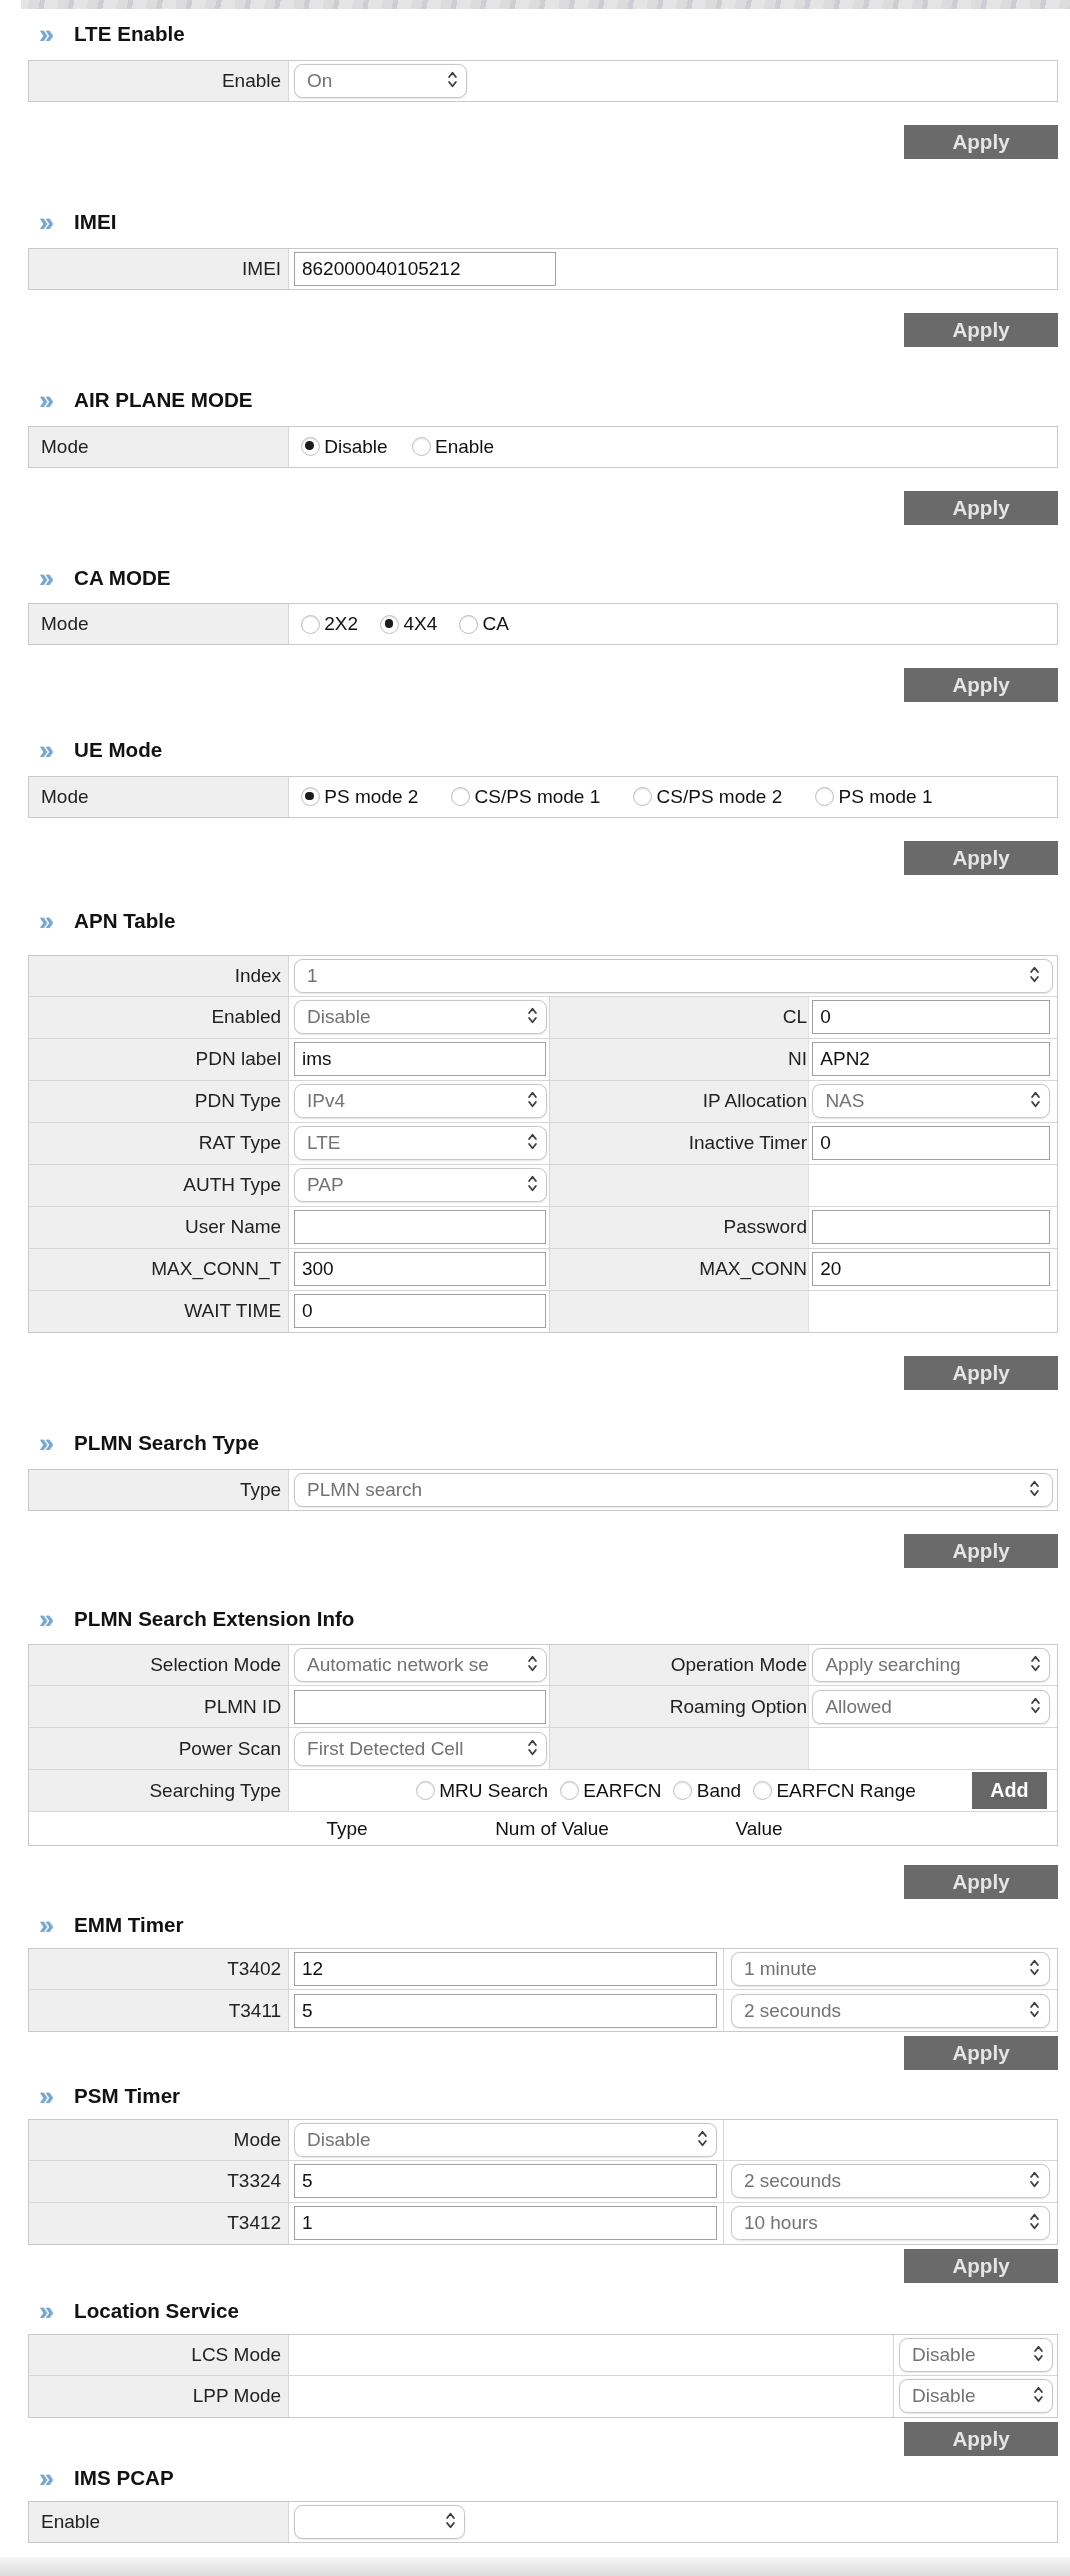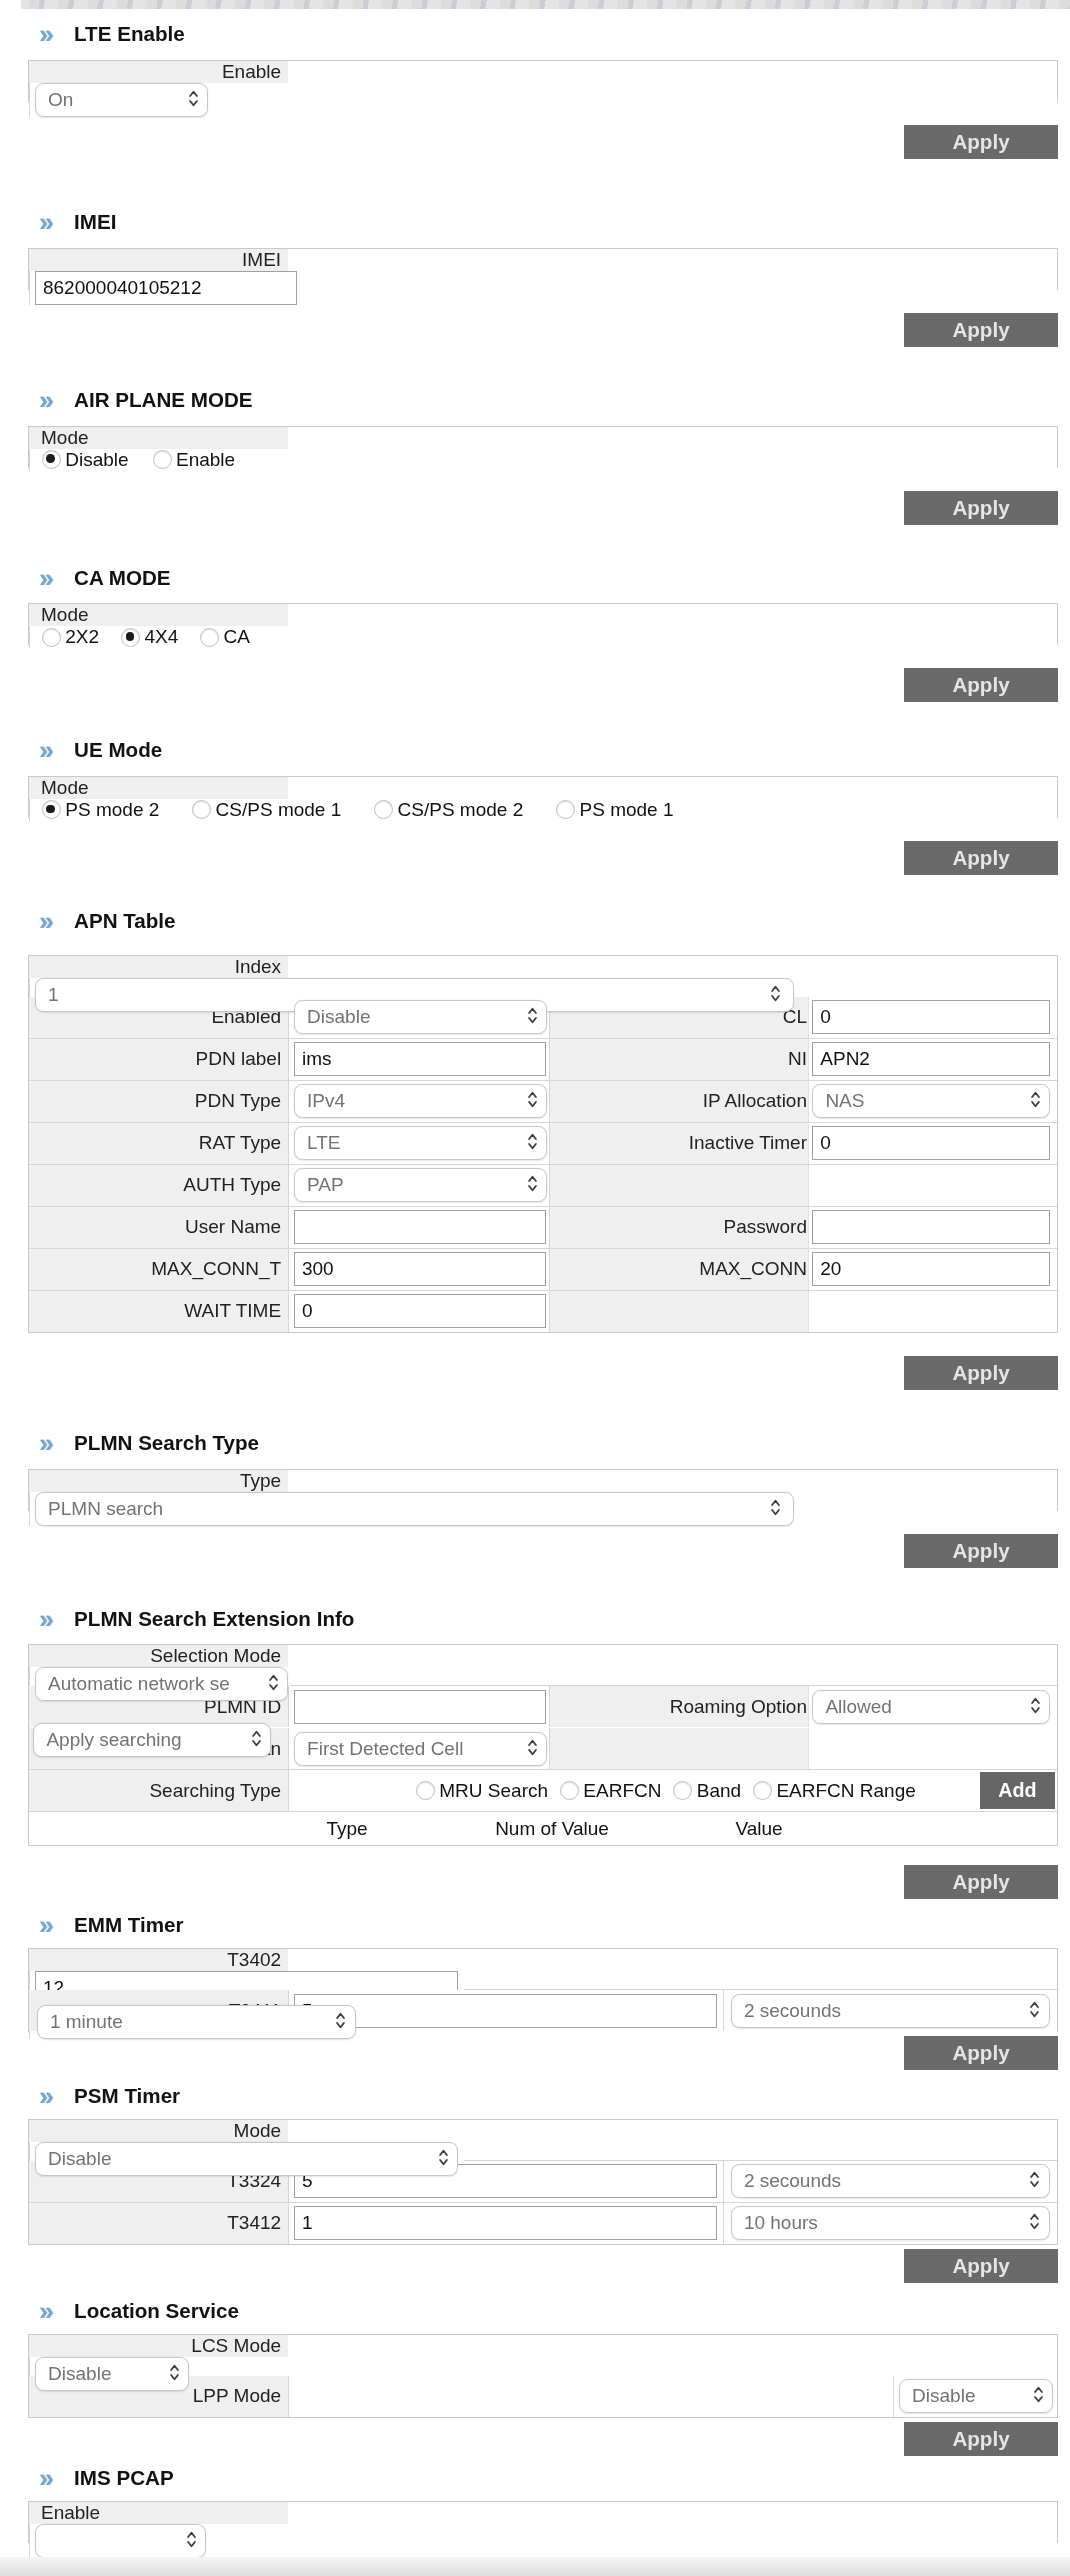--- a/index.html
+++ b/index.html
@@ -27,21 +27,21 @@
     font-size:26px; font-weight:bold; color:#74a7d2; line-height:24px;
     text-shadow:0.9px 0 0 #a9c9e2;
   }
   .hdr-title { margin-left:20.6px; font-size:20.6px; font-weight:bold; color:#121212; }
   
   .tbl {
     margin-left:28px; width:1030px;
     border:1.7px solid #c9c9c9; background:#fff;
   }
   .row { display:flex; height:42px; border-top:1.7px solid #d6d6d6; }
-  .row:first-child { border-top:none; height:40px;flex-direction:column; }
+  .row:first-child { border-top:none; height:40px; }
   .row.h40 { height:34px; position:relative; }
   .lcell {
     width:259px; background:#efefef; display:flex; align-items:center;
     font-size:19px; color:#222;
   }
   .lcell.r  { justify-content:flex-end; padding-right:6.9px; }
   .lcell.l  { justify-content:flex-start; padding-left:12px; }
   .fcell  { flex:1; background:#fff; border-left:1.7px solid #d6d6d6; display:flex; align-items:center; }
   .fcell1 { width:261px; background:#fff; border-left:1.7px solid #d6d6d6; display:flex; align-items:center; }
   .lcell2 {
@@ -91,21 +91,21 @@
   .opt-label { margin-left:4.3px; font-size:19px; color:#111; white-space:nowrap; }
   
   .apply-row { width:1030px; margin-left:28px; display:flex; justify-content:flex-end; }
   .btn-apply {
     width:154px; height:34px; background:#6a6a6a; border:none;
     color:#e5e5e5; font-size:20.6px; font-weight:bold; font-family:inherit; cursor:pointer;
   }
   .btn-add {
     width:75px; height:37px; background:#666666; border:none;
     color:#fff; font-size:19.7px; font-weight:bold; font-family:inherit;
-    margin-left:auto; margin-right:2px; cursor:pointer;
+    margin-left:auto; margin-right:10px; cursor:pointer;
   }
   .result-lbl { position:absolute; top:50%; transform:translate(-50%,-50%); font-size:19px; color:#111; }
 </style>
 </head>
 <body>
 
 <div class="top-band"></div>
 
 <div class="sec-hdr" style="margin-top:13px">
   <span class="hdr-icon">»</span>

